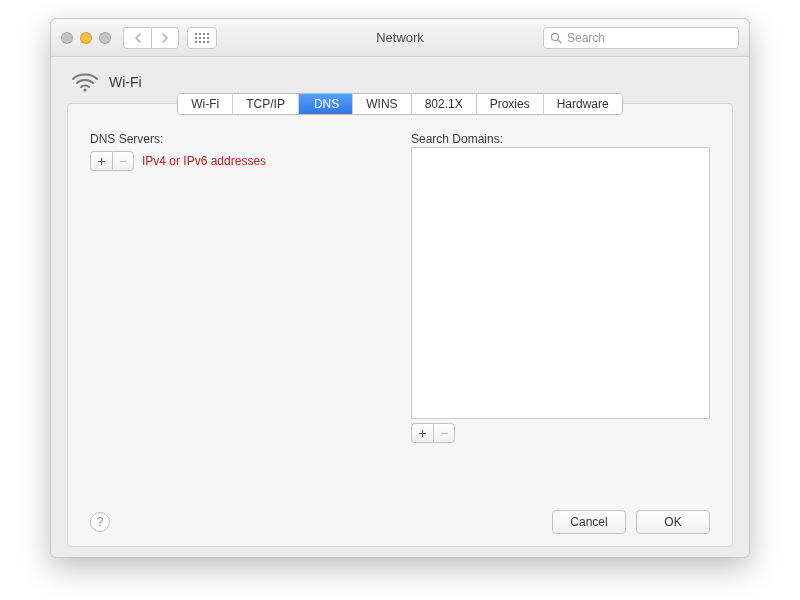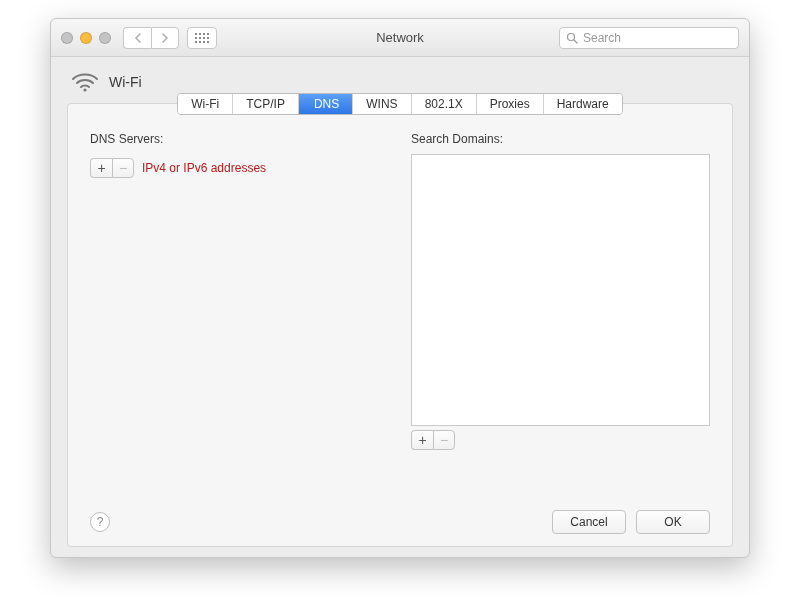--- a/index.html
+++ b/index.html
@@ -12,32 +12,32 @@
     .dot.yellow { background:#fdbc40; }
     .dot.green { background:#c4c4c4; }
     .nav-group { display:flex; margin-left:12px; }
     .nav-btn { width:28px; height:22px; background:#fff; border:1px solid #c8c8c8; display:flex; align-items:center; justify-content:center; color:#b0b0b0; font-size:14px; }
     .nav-btn:first-child{ border-radius:4px 0 0 4px; border-right:none;}
     .nav-btn:last-child{ border-radius:0 4px 4px 0;}
     .grid-btn { width:30px; height:22px; margin-left:8px; background:#fff; border:1px solid #c8c8c8; border-radius:4px; display:flex; align-items:center; justify-content:center; }
     .grid-icon { display:grid; grid-template-columns:repeat(4,2px); grid-template-rows:repeat(3,2px); gap:2px; }
     .grid-icon span{ background:#8a8a8a; width:2px; height:2px; }
     .title { position:absolute; left:0; right:0; text-align:center; font-size:13px; color:#4a4a4a; pointer-events:none; }
-    .search { margin-left:auto; width:180px; height:22px; background:#fff; border:1px solid #c8c8c8; border-radius:4px; display:flex; align-items:center; padding:0 6px; color:#9a9a9a; font-size:12px; gap:5px;}
+    .search { margin-left:auto; width:196px; height:22px; background:#fff; border:1px solid #c8c8c8; border-radius:4px; display:flex; align-items:center; padding:0 6px; color:#9a9a9a; font-size:12px; gap:5px;}
     .wifi-row { display:flex; align-items:center; gap:10px; padding:14px 20px 10px; }
     .wifi-label { font-size:14px; color:#3a3a3a; }
     .panel { margin: 0 16px 14px; background:#f6f6f6; border:1px solid #d6d6d6; border-radius:4px; padding:0 0 12px; position:relative; height:444px; }
     .tabs { display:flex; justify-content:center; position:relative; top:-11px; }
     .seg { display:flex; border:1px solid #bdbdbd; border-radius:4px; overflow:hidden; background:#fff; box-shadow:0 1px 0 rgba(255,255,255,0.6) inset; }
     .seg button { border:none; background:#fff; padding:3px 13px; font-size:12px; color:#333; border-right:1px solid #d0d0d0; cursor:pointer; }
     .seg button:last-child{ border-right:none;text-align:center; }
     .seg button.active { background:#3b82f6; background:linear-gradient(#5a9ff8,#2e78e7); color:#fff;padding-left:15px; }
     .columns { display:flex; gap:22px; padding:6px 22px 0; }
     .col { flex:1; display:flex; flex-direction:column; }
-    .col-label { font-size:12px; color:#3a3a3a; margin-bottom:8px; }
+    .col-label { font-size:12px; color:#3a3a3a; margin-bottom:1px; }
     .listbox { background:#fff; border:1px solid #c9c9c9; height:272px; font-size:13px; color:#2b2b2b; padding:4px 6px; overflow:auto; }
     .listbox.focus { outline:3px solid #7fb3f4; outline-offset:-1px; border-color:#7fb3f4; }
     .listbox div { line-height:18px; }
     .list-actions { display:flex; align-items:center; gap:8px; margin-top:4px; }
     .pm { display:flex; }
     .pm button { width:22px; height:20px; border:1px solid #c3c3c3; background:linear-gradient(#fdfdfd,#f1f1f1); font-size:14px; line-height:1; color:#555; display:flex; align-items:center; justify-content:center; cursor:pointer; }
     .pm button:first-child { border-radius:4px 0 0 4px; border-right:none; }
     .pm button:last-child { border-radius:0 4px 4px 0; color:#bcbcbc; }
     .hint { font-size:12px; color:#b91c1c; }
     .footer { position:absolute; left:0; right:0; bottom:12px; display:flex; align-items:center; padding:0 22px; }

